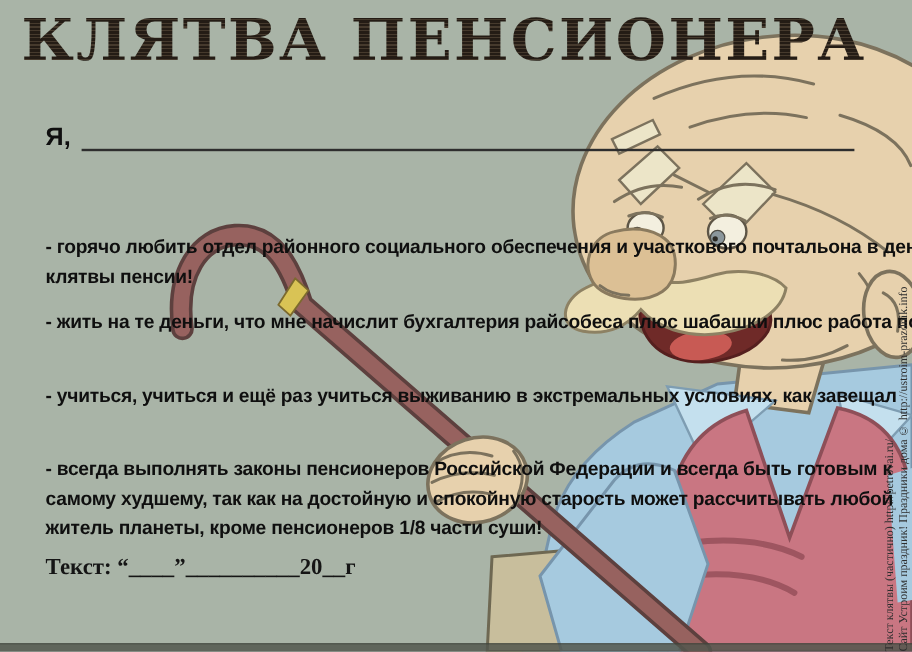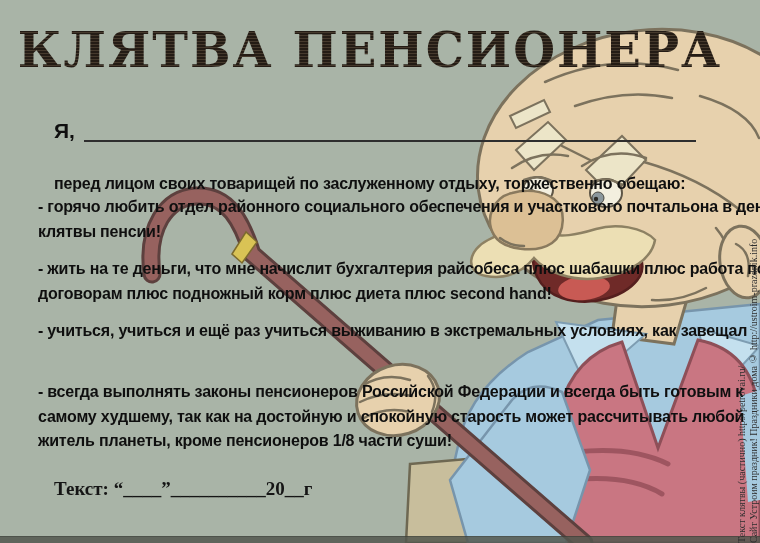--- a/index.html
+++ b/index.html
@@ -11,21 +11,21 @@
     --cane:#97625f; --cane-outline:#5d403e; --cane-band:#d9c355;
     --ledge:#c8be9c; --bottom-edge:#53574e;
   }
   html,body{margin:0;padding:0;}
   body{background:#666;font-family:"Liberation Sans","DejaVu Sans",sans-serif;}
   .stage{
     position:relative;width:760px;height:543px;overflow:hidden;
     background:var(--background,#a9b4a7);
   }
   .art{position:absolute;inset:0;z-index:1;}
-  .txt{position:absolute;z-index:2;color:var(--body-text,#0f0f0f);margin:16px;}
+  .txt{position:absolute;z-index:2;color:var(--body-text,#0f0f0f);margin:0;}
 
   .title{
     left:0;right:20px;top:8px;text-align:center;white-space:nowrap;
     font-family:"DejaVu Serif","Liberation Serif",serif;
     font-weight:bold;font-size:48px;letter-spacing:2px;line-height:1.1;
     color:var(--title-text,#2a211a);
   }
   @supports ((-webkit-background-clip:text)){
     .title{
       background-image:repeating-linear-gradient(0deg,#241c15 0 2px,#463a2d 2px 3px);
@@ -158,29 +158,27 @@
     </g>
   </svg>
 
   <h1 class="txt title">КЛЯТВА ПЕНСИОНЕРА</h1>
 
   <div class="txt name-row">
     <span class="name-prefix">Я,</span>
     <span class="blank"></span>
   </div>
 
-  <p class="txt bodyline intro">перед лицом своих товарищей по заслуженному отдыху, торжественно обещаю:</p>
 
   <div class="pledge p1">
     <div>- горячо любить отдел районного социального обеспечения и участкового почтальона в день</div>
     <div>клятвы пенсии!</div>
   </div>
   <div class="pledge p2">
     <div>- жить на те деньги, что мне начислит бухгалтерия райсобеса плюс шабашки плюс работа по</div>
-    <div>договорам плюс подножный корм плюс диета плюс second hand!</div>
   </div>
   <div class="pledge p3">
     <div>- учиться, учиться и ещё раз учиться выживанию в экстремальных условиях, как завещал</div>
   </div>
   <div class="pledge p4">
     <div>- всегда выполнять законы пенсионеров Российской Федерации и всегда быть готовым к</div>
     <div>самому худшему, так как на достойную и спокойную старость может рассчитывать любой</div>
     <div>житель планеты, кроме пенсионеров 1/8 части суши!</div>
   </div>
 

